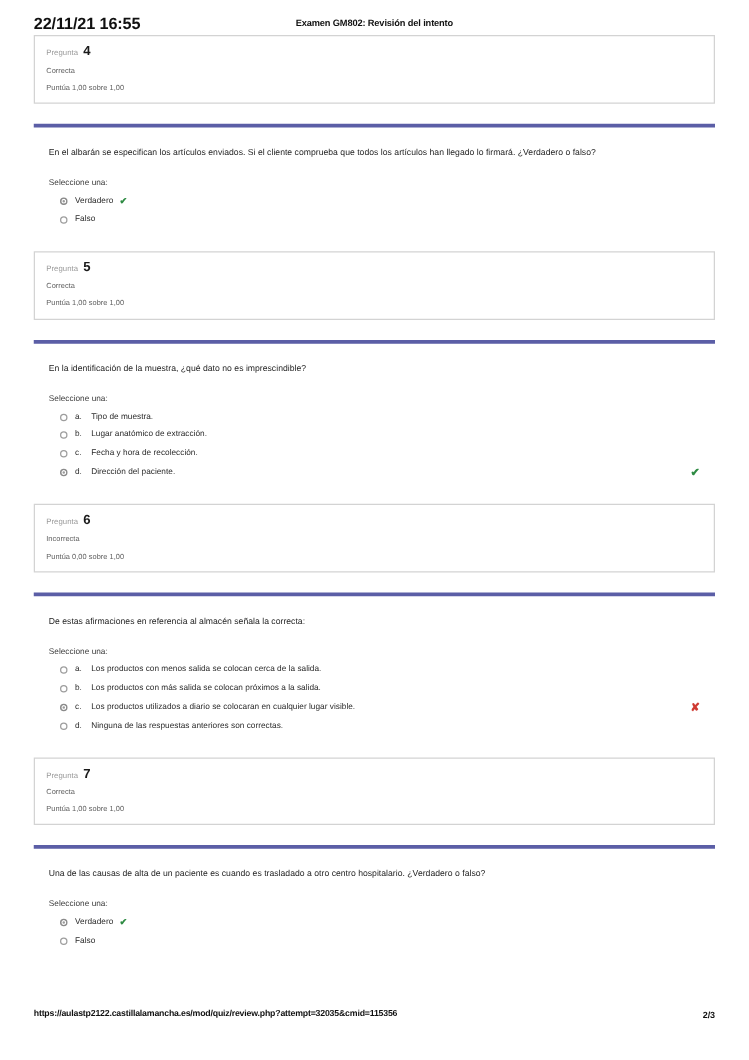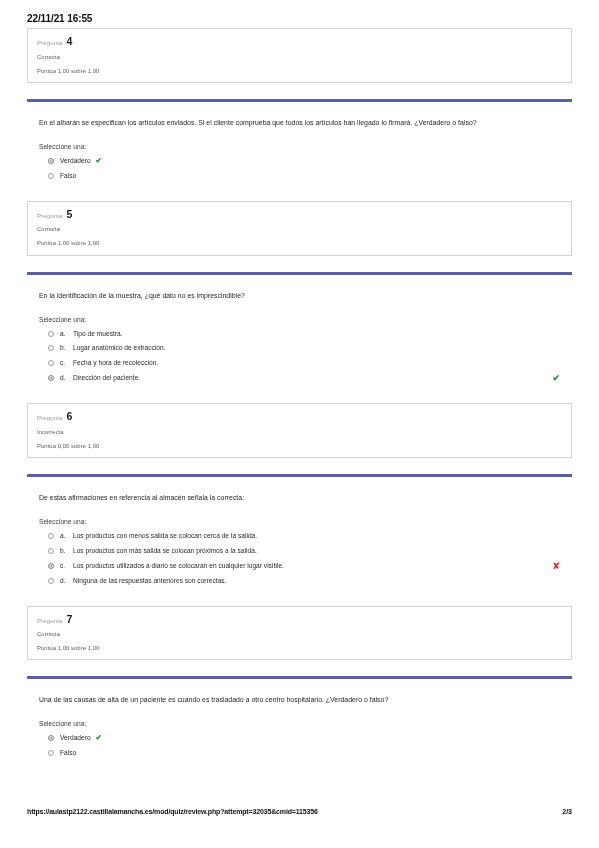--- a/index.html
+++ b/index.html
@@ -18,21 +18,21 @@
   
   .print-header {
     position: absolute;
     top: 11px; left: 0; right: 0;
     height: 14px;
     padding: 0 27px;
     display: flex;
     align-items: center;
   }
   .print-header .ph-date {
-    font-size: 10px;
+    font-size: 13px;
     font-weight: bold;
     letter-spacing: -0.1px;
     color: #111;
     white-space: nowrap;
   }
   .print-header .ph-title {
     position: absolute;
     left: 0; right: 0;
     text-align: center;
     font-size: 7.4px;
@@ -188,20 +188,21 @@
     font-weight: bold;
     color: #111;
     letter-spacing: -0.1px;
   }
 </style>
 </head>
 <body>
 
 <div class="print-header">
   <span class="ph-date">22/11/21 16:55</span>
+  <span class="ph-title">Examen GM802: Revisión del intento</span>
 </div>
 
 <div class="content" id="content-root">
     <div class="q-block" style="margin-bottom: 21px;">
       <div class="q-info">
         <div class="row qnum-row">
           <span class="qnum-label">Pregunta</span>
           <span class="qnum-value">4</span>
         </div>
         <div class="row q-state">Correcta</div>

